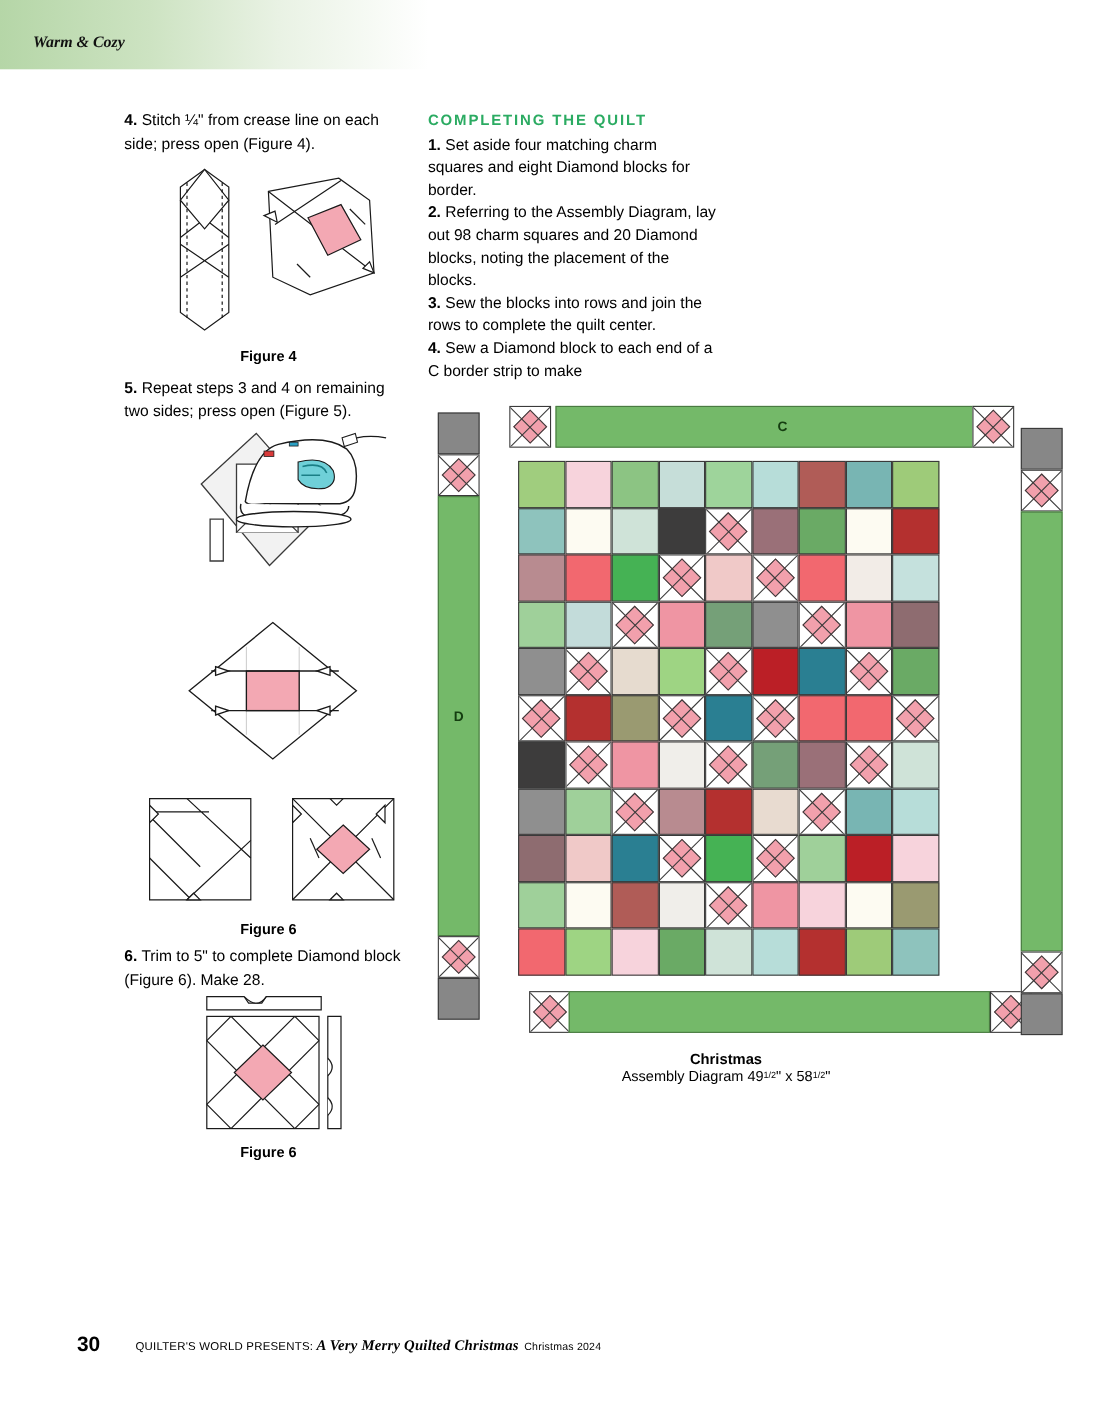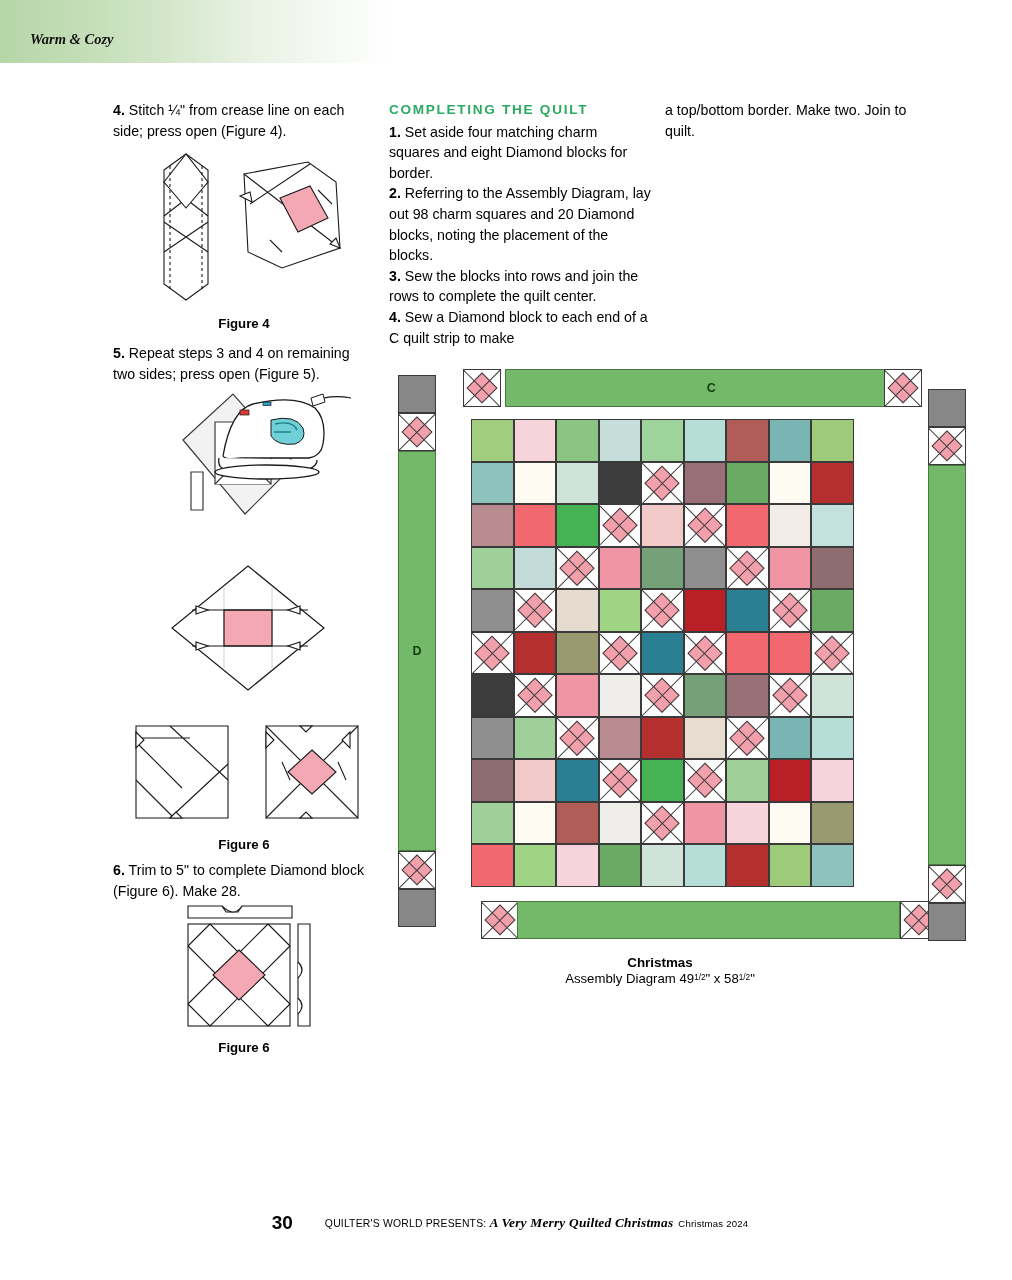--- a/index.html
+++ b/index.html
@@ -42,21 +42,21 @@
     font-size:12.5px;font-weight:bold;color:#143d10;}
   .dia-block{background:#ffffff;box-sizing:border-box;border:1.4px solid #3a3a3a;position:relative;overflow:hidden;}
   .dia-block .dsq{position:absolute;left:50%;top:50%;width:56%;height:56%;
     transform:translate(-50%,-50%) rotate(45deg);background:#f2a0ac;border:1.3px solid #3a3a3a;}
   .dia-block .dln{position:absolute;background:#3a3a3a;}
   #caption{position:absolute;left:430px;top:955px;width:460px;text-align:center;}
   #caption .c-title{font-weight:bold;font-size:13.4px;}
   #caption .c-sub{font-size:13.2px;margin-top:1px;}
   sup{font-size:.62em;vertical-align:.42em;}
   
-  #footer{position:absolute;left:70px;top:1212px;width:880px;text-align:center;}
+  #footer{position:absolute;left:70px;top:1212px;width:880px;}
   #footer .pg{font-weight:bold;font-size:19px;display:inline-block;vertical-align:middle;}
   #footer .ft{font-size:10.4px;display:inline-block;vertical-align:middle;margin-left:32px;letter-spacing:.2px;}
   #footer .ft .bk{font-family:"Liberation Serif",serif;font-weight:bold;font-style:italic;font-size:13.4px;}
   #footer .ft .iss{font-size:9.6px;margin-left:5px;}
 </style>
 </head>
 <body>
 
 <div id="running-head">
   <div class="rh-text">Warm &amp; Cozy</div>
@@ -188,25 +188,24 @@
     </g>
   </svg>
 </div>
 <div class="fig-cap" style="position:absolute;left:113px;top:1040px;width:262px;">Figure 6</div>
 
 <div class="col" id="col-mid">
   <div class="section-head">COMPLETING THE QUILT</div>
   <p><b>1.</b><span> Set aside four matching charm squares and eight Diamond blocks for border.</span></p>
   <p><b>2.</b><span> Referring to the Assembly Diagram, lay out 98 charm squares and 20 Diamond blocks, noting the placement of the blocks.</span></p>
   <p><b>3.</b><span> Sew the blocks into rows and join the rows to complete the quilt center.</span></p>
-  <p><b>4.</b><span> Sew a Diamond block to each end of a C quilt strip to make</span></p>
+  <p><b>4.</b><span> Sew a Diamond block to each end of a C border strip to make</span></p>
 </div>
 
 <div class="col" id="col-right">
-  <p>a top/bottom border. Make two. Join to quilt.</p>
 </div>
 
 <div id="assembly">
     <div class="cell" style="background: rgb(160, 205, 126); position: absolute; left: 75px; top: 52px; width: 42.5px; height: 42.5px;"></div>
     <div class="cell" style="background: rgb(247, 211, 220); position: absolute; left: 117.5px; top: 52px; width: 42.5px; height: 42.5px;"></div>
     <div class="cell" style="background: rgb(140, 196, 131); position: absolute; left: 160px; top: 52px; width: 42.5px; height: 42.5px;"></div>
     <div class="cell" style="background: rgb(198, 222, 217); position: absolute; left: 202.5px; top: 52px; width: 42.5px; height: 42.5px;"></div>
     <div class="cell" style="background: rgb(158, 212, 155); position: absolute; left: 245px; top: 52px; width: 42.5px; height: 42.5px;"></div>
     <div class="cell" style="background: rgb(183, 221, 217); position: absolute; left: 287.5px; top: 52px; width: 42.5px; height: 42.5px;"></div>
     <div class="cell" style="background: rgb(176, 92, 87); position: absolute; left: 330px; top: 52px; width: 42.5px; height: 42.5px;"></div>

